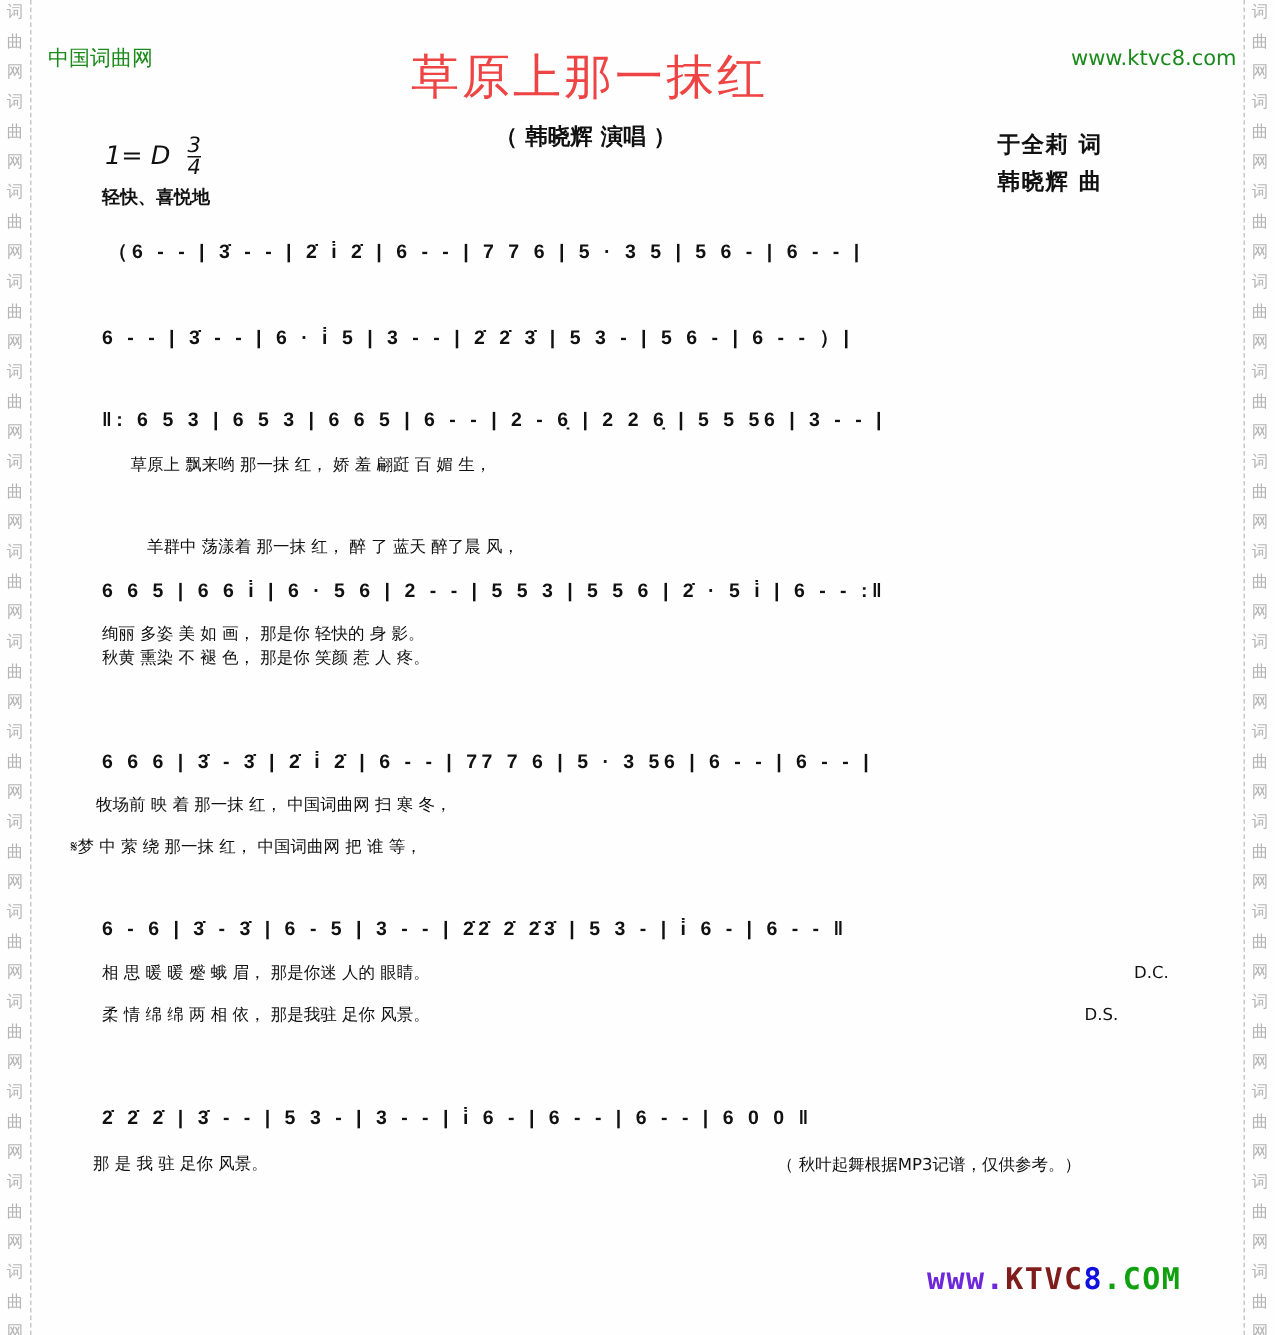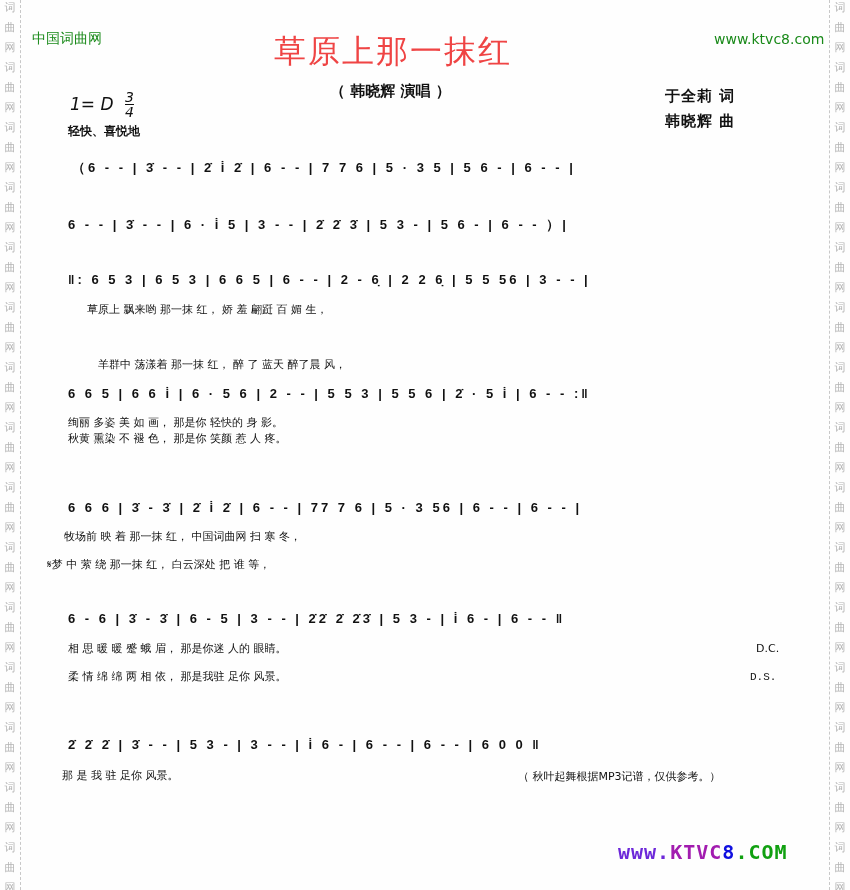--- a/index.html
+++ b/index.html
@@ -146,27 +146,27 @@
 <div class="mu" style="left:68px;top:266px;">‖: 6 5 3 | 6 5 3 | 6 6 5 | 6 - - | 2 - 6̣ | 2 2 6̣ | 5 5 56 | 3 - - |</div>
 <div class="lyr" style="left:87px;top:298px;">草原上  飘来哟  那一抹  红，   娇 羞  翩跹   百 媚   生，</div>
 <div class="lyr" style="left:98px;top:326px;margin-top:27px;">羊群中  荡漾着  那一抹  红，   醉 了  蓝天   醉了晨   风，</div>
 
 <div class="mu" style="left:68px;top:380px;">6 6 5 | 6 6 i̇ | 6 · 5 6 | 2 - - | 5 5 3 | 5 5 6 | 2̇ · 5 i̇ | 6 - - :‖</div>
 <div class="lyr" style="left:68px;top:411px;">绚丽   多姿   美  如  画，  那是你  轻快的  身    影。</div>
 <div class="lyr" style="left:68px;top:427px;">秋黄   熏染   不  褪  色，  那是你  笑颜   惹  人  疼。</div>
 
 <div class="mu" style="left:68px;top:494px;">6 6 6 | 3̇ - 3̇ | 2̇ i̇ 2̇ | 6 - - | 77 7 6 | 5 · 3 56 | 6 - - | 6 - - |</div>
 <div class="lyr" style="left:64px;top:525px;">牧场前  映  着  那一抹  红，  中国词曲网  扫  寒   冬，</div>
-<div class="lyr" style="left:47px;top:553px;">𝄋梦  中  萦  绕  那一抹  红，  白云深处  把  谁   等，</div>
+<div class="lyr" style="left:47px;top:553px;">𝄋梦  中  萦  绕  那一抹  红，  中国词曲网  把  谁   等，</div>
 
 <div class="mu" style="left:68px;top:605px;">6 - 6 | 3̇ - 3̇ | 6 - 5 | 3 - - | 2̇2̇ 2̇ 2̇3̇ | 5 3 - | i̇ 6 - | 6 - - ‖</div>
 <div class="lyr" style="left:68px;top:637px;">相  思  暖  暖  蹙  蛾  眉，  那是你迷  人的  眼睛。</div>
 <div class="lyr" style="left:68px;top:665px;">柔  情  绵  绵  两  相  依，  那是我驻  足你  风景。</div>
 <div class="lyr" style="left:756px;top:637px;">D.C.</div>
-<div class="lyr" style="left:750px;top:665px;font-family:Liberation Mono, monospace;">D.S.</div>
+<div class="lyr" style="left:723px;top:665px;">D.S.</div>
 
 <div class="mu" style="left:68px;top:731px;">2̇ 2̇ 2̇ | 3̇ - - | 5 3 - | 3 - - | i̇ 6 - | 6 - - | 6 - - | 6 0 0 ‖</div>
 <div class="lyr" style="left:62px;top:764px;">那 是 我  驻      足你        风景。</div>
 <div class="abs footnote" style="left:518px;top:769px;">（ 秋叶起舞根据MP3记谱，仅供参考。）</div>
 
 <div class="abs ktvlogo" style="left:618px;top:840px;">
-  <span style="color:#6d28d9;">www.</span><span style="color:#a21caf;">KTVC</span><span style="color:#1010e0;">8</span><span style="color:#10a010;">.COM</span>
+  <span style="color:#6d28d9;">www.</span><span style="color:#7f1d1d;">KTVC</span><span style="color:#1010e0;">8</span><span style="color:#10a010;">.COM</span>
 </div>
 
 </body></html>

